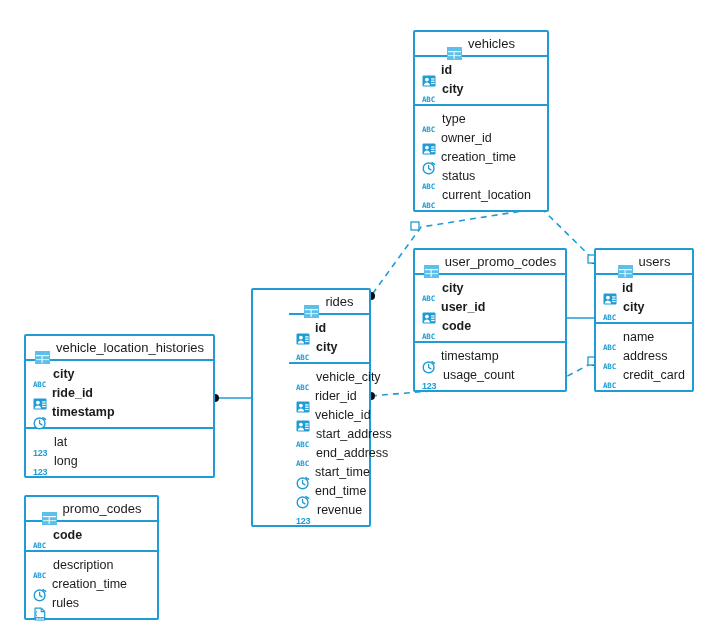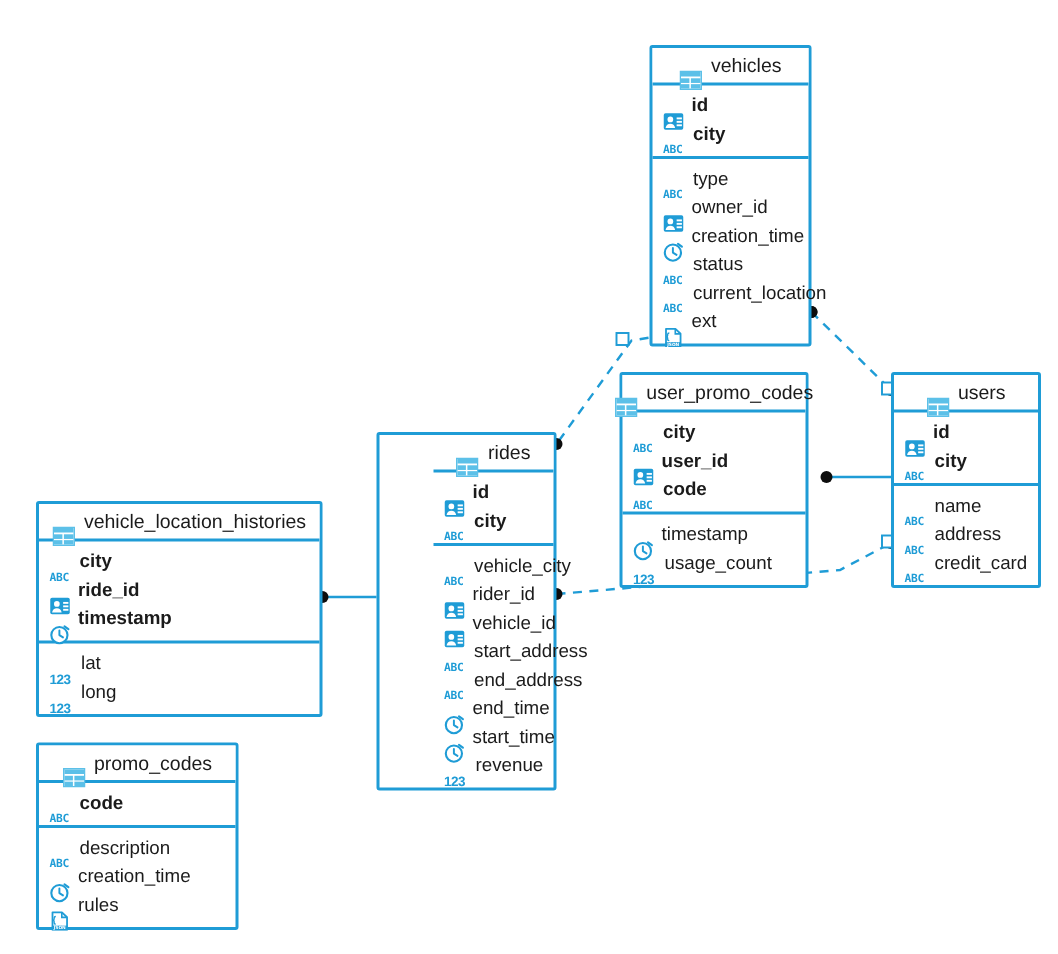--- a/index.html
+++ b/index.html
@@ -105,21 +105,21 @@
         <polyline points="551,318 594,318" fill="none" stroke="#1f9cd6" stroke-width="1.6"></polyline>
         <circle cx="551" cy="318" r="4" fill="#0d0d0d"></circle>
         <polyline points="215,398 251,398" fill="none" stroke="#1f9cd6" stroke-width="1.6"></polyline>
         <circle cx="215" cy="398" r="4" fill="#0d0d0d"></circle>
         <rect x="411" y="222" width="8" height="8" fill="#ffffff" stroke="#1f9cd6" stroke-width="1.3"></rect>
         <rect x="588" y="255" width="8" height="8" fill="#ffffff" stroke="#1f9cd6" stroke-width="1.3"></rect>
         <rect x="588" y="357" width="8" height="8" fill="#ffffff" stroke="#1f9cd6" stroke-width="1.3"></rect>
       </g>
   </svg>
   <div id="tables-layer">
-      <div class="table-node" style="left: 433px; top: 30px; width: 108px;">
+      <div class="table-node" style="left: 413px; top: 30px; width: 136px;">
         <div class="tbl-header">
           <span class="ico ico-tbl">
             <svg viewBox="0 0 15 13">
               <rect x="0.5" y="0.5" width="14" height="12" fill="#ffffff" stroke="#5cc0e8" stroke-width="1"></rect>
               <rect x="1" y="1" width="13" height="3" fill="#5cc0e8"></rect>
               <rect x="1" y="5.2" width="5.6" height="3.1" fill="#5cc0e8"></rect>
               <rect x="7.6" y="5.2" width="6.4" height="3.1" fill="#5cc0e8"></rect>
               <rect x="1" y="9.1" width="5.6" height="2.9" fill="#5cc0e8"></rect>
               <rect x="7.6" y="9.1" width="6.4" height="2.9" fill="#5cc0e8"></rect>
             </svg>
@@ -173,332 +173,320 @@
             </span>
             <span class="field-label">creation_time</span>
           </div>
           <div class="field-row">
             <span class="ico ico-abc">ABC</span>
             <span class="field-label">status</span>
           </div>
           <div class="field-row">
             <span class="ico ico-abc">ABC</span>
             <span class="field-label">current_location</span>
+          </div>
+        </div>
+      </div>
+      <div class="table-node" style="left: 594px; top: 248px; width: 100px;">
+        <div class="tbl-header">
+          <span class="ico ico-tbl">
+            <svg viewBox="0 0 15 13">
+              <rect x="0.5" y="0.5" width="14" height="12" fill="#ffffff" stroke="#5cc0e8" stroke-width="1"></rect>
+              <rect x="1" y="1" width="13" height="3" fill="#5cc0e8"></rect>
+              <rect x="1" y="5.2" width="5.6" height="3.1" fill="#5cc0e8"></rect>
+              <rect x="7.6" y="5.2" width="6.4" height="3.1" fill="#5cc0e8"></rect>
+              <rect x="1" y="9.1" width="5.6" height="2.9" fill="#5cc0e8"></rect>
+              <rect x="7.6" y="9.1" width="6.4" height="2.9" fill="#5cc0e8"></rect>
+            </svg>
+          </span>
+          <span>users</span>
+        </div>
+        <div class="tbl-section pk">
+          <div class="field-row key">
+            <span class="ico">
+              <svg viewBox="0 0 14 14">
+                <rect x="0.5" y="1.5" width="13" height="11" rx="1.2" fill="#1f9cd6"></rect>
+                <circle cx="4.9" cy="5.6" r="1.9" fill="#ffffff"></circle>
+                <path d="M1.7 11.4c0.25-1.9 1.6-2.9 3.2-2.9s2.95 1.0 3.2 2.9z" fill="#ffffff"></path>
+                <rect x="9.1" y="4.3" width="3.5" height="1.25" fill="#ffffff"></rect>
+                <rect x="9.1" y="6.6" width="3.5" height="1.25" fill="#ffffff"></rect>
+                <rect x="9.1" y="8.9" width="3.5" height="1.25" fill="#ffffff"></rect>
+              </svg>
+            </span>
+            <span class="field-label">id</span>
+          </div>
+          <div class="field-row key">
+            <span class="ico ico-abc">ABC</span>
+            <span class="field-label">city</span>
+          </div>
+        </div>
+        <div class="tbl-section">
+          <div class="field-row">
+            <span class="ico ico-abc">ABC</span>
+            <span class="field-label">name</span>
+          </div>
+          <div class="field-row">
+            <span class="ico ico-abc">ABC</span>
+            <span class="field-label">address</span>
+          </div>
+          <div class="field-row">
+            <span class="ico ico-abc">ABC</span>
+            <span class="field-label">credit_card</span>
+          </div>
+        </div>
+      </div>
+      <div class="table-node" style="left: 413px; top: 248px; width: 154px;">
+        <div class="tbl-header">
+          <span class="ico ico-tbl">
+            <svg viewBox="0 0 15 13">
+              <rect x="0.5" y="0.5" width="14" height="12" fill="#ffffff" stroke="#5cc0e8" stroke-width="1"></rect>
+              <rect x="1" y="1" width="13" height="3" fill="#5cc0e8"></rect>
+              <rect x="1" y="5.2" width="5.6" height="3.1" fill="#5cc0e8"></rect>
+              <rect x="7.6" y="5.2" width="6.4" height="3.1" fill="#5cc0e8"></rect>
+              <rect x="1" y="9.1" width="5.6" height="2.9" fill="#5cc0e8"></rect>
+              <rect x="7.6" y="9.1" width="6.4" height="2.9" fill="#5cc0e8"></rect>
+            </svg>
+          </span>
+          <span>user_promo_codes</span>
+        </div>
+        <div class="tbl-section pk">
+          <div class="field-row key">
+            <span class="ico ico-abc">ABC</span>
+            <span class="field-label">city</span>
+          </div>
+          <div class="field-row key">
+            <span class="ico">
+              <svg viewBox="0 0 14 14">
+                <rect x="0.5" y="1.5" width="13" height="11" rx="1.2" fill="#1f9cd6"></rect>
+                <circle cx="4.9" cy="5.6" r="1.9" fill="#ffffff"></circle>
+                <path d="M1.7 11.4c0.25-1.9 1.6-2.9 3.2-2.9s2.95 1.0 3.2 2.9z" fill="#ffffff"></path>
+                <rect x="9.1" y="4.3" width="3.5" height="1.25" fill="#ffffff"></rect>
+                <rect x="9.1" y="6.6" width="3.5" height="1.25" fill="#ffffff"></rect>
+                <rect x="9.1" y="8.9" width="3.5" height="1.25" fill="#ffffff"></rect>
+              </svg>
+            </span>
+            <span class="field-label">user_id</span>
+          </div>
+          <div class="field-row key">
+            <span class="ico ico-abc">ABC</span>
+            <span class="field-label">code</span>
+          </div>
+        </div>
+        <div class="tbl-section">
+          <div class="field-row">
+            <span class="ico">
+              <svg viewBox="0 0 14 14">
+                <circle cx="6.6" cy="7.4" r="5.4" fill="#ffffff" stroke="#1f9cd6" stroke-width="1.4"></circle>
+                <path d="M6.6 4.3 L6.6 7.4 L9.0 8.9" fill="none" stroke="#1f9cd6" stroke-width="1.3" stroke-linecap="round" stroke-linejoin="round"></path>
+                <path d="M10.0 1.6 L12.6 3.4" fill="none" stroke="#1f9cd6" stroke-width="1.4" stroke-linecap="round"></path>
+              </svg>
+            </span>
+            <span class="field-label">timestamp</span>
+          </div>
+          <div class="field-row">
+            <span class="ico ico-123">123</span>
+            <span class="field-label">usage_count</span>
+          </div>
+        </div>
+      </div>
+      <div class="table-node" style="left: 251px; top: 288px; width: 120px; padding-left: 36px;">
+        <div class="tbl-header">
+          <span class="ico ico-tbl">
+            <svg viewBox="0 0 15 13">
+              <rect x="0.5" y="0.5" width="14" height="12" fill="#ffffff" stroke="#5cc0e8" stroke-width="1"></rect>
+              <rect x="1" y="1" width="13" height="3" fill="#5cc0e8"></rect>
+              <rect x="1" y="5.2" width="5.6" height="3.1" fill="#5cc0e8"></rect>
+              <rect x="7.6" y="5.2" width="6.4" height="3.1" fill="#5cc0e8"></rect>
+              <rect x="1" y="9.1" width="5.6" height="2.9" fill="#5cc0e8"></rect>
+              <rect x="7.6" y="9.1" width="6.4" height="2.9" fill="#5cc0e8"></rect>
+            </svg>
+          </span>
+          <span>rides</span>
+        </div>
+        <div class="tbl-section pk">
+          <div class="field-row key">
+            <span class="ico">
+              <svg viewBox="0 0 14 14">
+                <rect x="0.5" y="1.5" width="13" height="11" rx="1.2" fill="#1f9cd6"></rect>
+                <circle cx="4.9" cy="5.6" r="1.9" fill="#ffffff"></circle>
+                <path d="M1.7 11.4c0.25-1.9 1.6-2.9 3.2-2.9s2.95 1.0 3.2 2.9z" fill="#ffffff"></path>
+                <rect x="9.1" y="4.3" width="3.5" height="1.25" fill="#ffffff"></rect>
+                <rect x="9.1" y="6.6" width="3.5" height="1.25" fill="#ffffff"></rect>
+                <rect x="9.1" y="8.9" width="3.5" height="1.25" fill="#ffffff"></rect>
+              </svg>
+            </span>
+            <span class="field-label">id</span>
+          </div>
+          <div class="field-row key">
+            <span class="ico ico-abc">ABC</span>
+            <span class="field-label">city</span>
+          </div>
+        </div>
+        <div class="tbl-section">
+          <div class="field-row">
+            <span class="ico ico-abc">ABC</span>
+            <span class="field-label">vehicle_city</span>
+          </div>
+          <div class="field-row">
+            <span class="ico">
+              <svg viewBox="0 0 14 14">
+                <rect x="0.5" y="1.5" width="13" height="11" rx="1.2" fill="#1f9cd6"></rect>
+                <circle cx="4.9" cy="5.6" r="1.9" fill="#ffffff"></circle>
+                <path d="M1.7 11.4c0.25-1.9 1.6-2.9 3.2-2.9s2.95 1.0 3.2 2.9z" fill="#ffffff"></path>
+                <rect x="9.1" y="4.3" width="3.5" height="1.25" fill="#ffffff"></rect>
+                <rect x="9.1" y="6.6" width="3.5" height="1.25" fill="#ffffff"></rect>
+                <rect x="9.1" y="8.9" width="3.5" height="1.25" fill="#ffffff"></rect>
+              </svg>
+            </span>
+            <span class="field-label">rider_id</span>
+          </div>
+          <div class="field-row">
+            <span class="ico">
+              <svg viewBox="0 0 14 14">
+                <rect x="0.5" y="1.5" width="13" height="11" rx="1.2" fill="#1f9cd6"></rect>
+                <circle cx="4.9" cy="5.6" r="1.9" fill="#ffffff"></circle>
+                <path d="M1.7 11.4c0.25-1.9 1.6-2.9 3.2-2.9s2.95 1.0 3.2 2.9z" fill="#ffffff"></path>
+                <rect x="9.1" y="4.3" width="3.5" height="1.25" fill="#ffffff"></rect>
+                <rect x="9.1" y="6.6" width="3.5" height="1.25" fill="#ffffff"></rect>
+                <rect x="9.1" y="8.9" width="3.5" height="1.25" fill="#ffffff"></rect>
+              </svg>
+            </span>
+            <span class="field-label">vehicle_id</span>
+          </div>
+          <div class="field-row">
+            <span class="ico ico-abc">ABC</span>
+            <span class="field-label">start_address</span>
+          </div>
+          <div class="field-row">
+            <span class="ico ico-abc">ABC</span>
+            <span class="field-label">end_address</span>
+          </div>
+          <div class="field-row">
+            <span class="ico">
+              <svg viewBox="0 0 14 14">
+                <circle cx="6.6" cy="7.4" r="5.4" fill="#ffffff" stroke="#1f9cd6" stroke-width="1.4"></circle>
+                <path d="M6.6 4.3 L6.6 7.4 L9.0 8.9" fill="none" stroke="#1f9cd6" stroke-width="1.3" stroke-linecap="round" stroke-linejoin="round"></path>
+                <path d="M10.0 1.6 L12.6 3.4" fill="none" stroke="#1f9cd6" stroke-width="1.4" stroke-linecap="round"></path>
+              </svg>
+            </span>
+            <span class="field-label">start_time</span>
+          </div>
+          <div class="field-row">
+            <span class="ico">
+              <svg viewBox="0 0 14 14">
+                <circle cx="6.6" cy="7.4" r="5.4" fill="#ffffff" stroke="#1f9cd6" stroke-width="1.4"></circle>
+                <path d="M6.6 4.3 L6.6 7.4 L9.0 8.9" fill="none" stroke="#1f9cd6" stroke-width="1.3" stroke-linecap="round" stroke-linejoin="round"></path>
+                <path d="M10.0 1.6 L12.6 3.4" fill="none" stroke="#1f9cd6" stroke-width="1.4" stroke-linecap="round"></path>
+              </svg>
+            </span>
+            <span class="field-label">end_time</span>
+          </div>
+          <div class="field-row">
+            <span class="ico ico-123">123</span>
+            <span class="field-label">revenue</span>
+          </div>
+        </div>
+      </div>
+      <div class="table-node" style="left: 24px; top: 334px; width: 191px;">
+        <div class="tbl-header">
+          <span class="ico ico-tbl">
+            <svg viewBox="0 0 15 13">
+              <rect x="0.5" y="0.5" width="14" height="12" fill="#ffffff" stroke="#5cc0e8" stroke-width="1"></rect>
+              <rect x="1" y="1" width="13" height="3" fill="#5cc0e8"></rect>
+              <rect x="1" y="5.2" width="5.6" height="3.1" fill="#5cc0e8"></rect>
+              <rect x="7.6" y="5.2" width="6.4" height="3.1" fill="#5cc0e8"></rect>
+              <rect x="1" y="9.1" width="5.6" height="2.9" fill="#5cc0e8"></rect>
+              <rect x="7.6" y="9.1" width="6.4" height="2.9" fill="#5cc0e8"></rect>
+            </svg>
+          </span>
+          <span>vehicle_location_histories</span>
+        </div>
+        <div class="tbl-section pk">
+          <div class="field-row key">
+            <span class="ico ico-abc">ABC</span>
+            <span class="field-label">city</span>
+          </div>
+          <div class="field-row key">
+            <span class="ico">
+              <svg viewBox="0 0 14 14">
+                <rect x="0.5" y="1.5" width="13" height="11" rx="1.2" fill="#1f9cd6"></rect>
+                <circle cx="4.9" cy="5.6" r="1.9" fill="#ffffff"></circle>
+                <path d="M1.7 11.4c0.25-1.9 1.6-2.9 3.2-2.9s2.95 1.0 3.2 2.9z" fill="#ffffff"></path>
+                <rect x="9.1" y="4.3" width="3.5" height="1.25" fill="#ffffff"></rect>
+                <rect x="9.1" y="6.6" width="3.5" height="1.25" fill="#ffffff"></rect>
+                <rect x="9.1" y="8.9" width="3.5" height="1.25" fill="#ffffff"></rect>
+              </svg>
+            </span>
+            <span class="field-label">ride_id</span>
+          </div>
+          <div class="field-row key">
+            <span class="ico">
+              <svg viewBox="0 0 14 14">
+                <circle cx="6.6" cy="7.4" r="5.4" fill="#ffffff" stroke="#1f9cd6" stroke-width="1.4"></circle>
+                <path d="M6.6 4.3 L6.6 7.4 L9.0 8.9" fill="none" stroke="#1f9cd6" stroke-width="1.3" stroke-linecap="round" stroke-linejoin="round"></path>
+                <path d="M10.0 1.6 L12.6 3.4" fill="none" stroke="#1f9cd6" stroke-width="1.4" stroke-linecap="round"></path>
+              </svg>
+            </span>
+            <span class="field-label">timestamp</span>
+          </div>
+        </div>
+        <div class="tbl-section">
+          <div class="field-row">
+            <span class="ico ico-123">123</span>
+            <span class="field-label">lat</span>
+          </div>
+          <div class="field-row">
+            <span class="ico ico-123">123</span>
+            <span class="field-label">long</span>
+          </div>
+        </div>
+      </div>
+      <div class="table-node" style="left: 24px; top: 495px; width: 135px;">
+        <div class="tbl-header">
+          <span class="ico ico-tbl">
+            <svg viewBox="0 0 15 13">
+              <rect x="0.5" y="0.5" width="14" height="12" fill="#ffffff" stroke="#5cc0e8" stroke-width="1"></rect>
+              <rect x="1" y="1" width="13" height="3" fill="#5cc0e8"></rect>
+              <rect x="1" y="5.2" width="5.6" height="3.1" fill="#5cc0e8"></rect>
+              <rect x="7.6" y="5.2" width="6.4" height="3.1" fill="#5cc0e8"></rect>
+              <rect x="1" y="9.1" width="5.6" height="2.9" fill="#5cc0e8"></rect>
+              <rect x="7.6" y="9.1" width="6.4" height="2.9" fill="#5cc0e8"></rect>
+            </svg>
+          </span>
+          <span>promo_codes</span>
+        </div>
+        <div class="tbl-section pk">
+          <div class="field-row key">
+            <span class="ico ico-abc">ABC</span>
+            <span class="field-label">code</span>
+          </div>
+        </div>
+        <div class="tbl-section">
+          <div class="field-row">
+            <span class="ico ico-abc">ABC</span>
+            <span class="field-label">description</span>
+          </div>
+          <div class="field-row">
+            <span class="ico">
+              <svg viewBox="0 0 14 14">
+                <circle cx="6.6" cy="7.4" r="5.4" fill="#ffffff" stroke="#1f9cd6" stroke-width="1.4"></circle>
+                <path d="M6.6 4.3 L6.6 7.4 L9.0 8.9" fill="none" stroke="#1f9cd6" stroke-width="1.3" stroke-linecap="round" stroke-linejoin="round"></path>
+                <path d="M10.0 1.6 L12.6 3.4" fill="none" stroke="#1f9cd6" stroke-width="1.4" stroke-linecap="round"></path>
+              </svg>
+            </span>
+            <span class="field-label">creation_time</span>
           </div>
           <div class="field-row">
             <span class="ico">
               <svg viewBox="0 0 14 14">
                 <path d="M2 1.2 h6.3 l3.4 3.3 v8.3 h-9.7 z" fill="#ffffff" stroke="#1f9cd6" stroke-width="1.2" stroke-linejoin="round"></path>
                 <path d="M8.2 1.4 v3.2 h3.3" fill="none" stroke="#1f9cd6" stroke-width="1.1"></path>
                 <path d="M4.2 4.0 q-1.1 0 -1.1 1.0 v0.7 q0 0.7 -0.8 0.8 q0.8 0.1 0.8 0.8 v0.8 q0 1.0 1.1 1.0" fill="none" stroke="#1f9cd6" stroke-width="0.9"></path>
                 <rect x="1.6" y="10.1" width="10.4" height="3.0" fill="#1f9cd6"></rect>
                 <text x="6.8" y="12.55" font-size="2.9" fill="#ffffff" text-anchor="middle" font-family="DejaVu Sans, sans-serif" font-weight="bold">JSON</text>
               </svg>
             </span>
-            <span class="field-label">ext</span>
-          </div>
-        </div>
-      </div>
-      <div class="table-node" style="left: 594px; top: 248px; width: 100px;">
-        <div class="tbl-header">
-          <span class="ico ico-tbl">
-            <svg viewBox="0 0 15 13">
-              <rect x="0.5" y="0.5" width="14" height="12" fill="#ffffff" stroke="#5cc0e8" stroke-width="1"></rect>
-              <rect x="1" y="1" width="13" height="3" fill="#5cc0e8"></rect>
-              <rect x="1" y="5.2" width="5.6" height="3.1" fill="#5cc0e8"></rect>
-              <rect x="7.6" y="5.2" width="6.4" height="3.1" fill="#5cc0e8"></rect>
-              <rect x="1" y="9.1" width="5.6" height="2.9" fill="#5cc0e8"></rect>
-              <rect x="7.6" y="9.1" width="6.4" height="2.9" fill="#5cc0e8"></rect>
-            </svg>
-          </span>
-          <span>users</span>
-        </div>
-        <div class="tbl-section pk">
-          <div class="field-row key">
-            <span class="ico">
-              <svg viewBox="0 0 14 14">
-                <rect x="0.5" y="1.5" width="13" height="11" rx="1.2" fill="#1f9cd6"></rect>
-                <circle cx="4.9" cy="5.6" r="1.9" fill="#ffffff"></circle>
-                <path d="M1.7 11.4c0.25-1.9 1.6-2.9 3.2-2.9s2.95 1.0 3.2 2.9z" fill="#ffffff"></path>
-                <rect x="9.1" y="4.3" width="3.5" height="1.25" fill="#ffffff"></rect>
-                <rect x="9.1" y="6.6" width="3.5" height="1.25" fill="#ffffff"></rect>
-                <rect x="9.1" y="8.9" width="3.5" height="1.25" fill="#ffffff"></rect>
-              </svg>
-            </span>
-            <span class="field-label">id</span>
-          </div>
-          <div class="field-row key">
-            <span class="ico ico-abc">ABC</span>
-            <span class="field-label">city</span>
-          </div>
-        </div>
-        <div class="tbl-section">
-          <div class="field-row">
-            <span class="ico ico-abc">ABC</span>
-            <span class="field-label">name</span>
-          </div>
-          <div class="field-row">
-            <span class="ico ico-abc">ABC</span>
-            <span class="field-label">address</span>
-          </div>
-          <div class="field-row">
-            <span class="ico ico-abc">ABC</span>
-            <span class="field-label">credit_card</span>
-          </div>
-        </div>
-      </div>
-      <div class="table-node" style="left: 413px; top: 248px; width: 126px;">
-        <div class="tbl-header">
-          <span class="ico ico-tbl">
-            <svg viewBox="0 0 15 13">
-              <rect x="0.5" y="0.5" width="14" height="12" fill="#ffffff" stroke="#5cc0e8" stroke-width="1"></rect>
-              <rect x="1" y="1" width="13" height="3" fill="#5cc0e8"></rect>
-              <rect x="1" y="5.2" width="5.6" height="3.1" fill="#5cc0e8"></rect>
-              <rect x="7.6" y="5.2" width="6.4" height="3.1" fill="#5cc0e8"></rect>
-              <rect x="1" y="9.1" width="5.6" height="2.9" fill="#5cc0e8"></rect>
-              <rect x="7.6" y="9.1" width="6.4" height="2.9" fill="#5cc0e8"></rect>
-            </svg>
-          </span>
-          <span>user_promo_codes</span>
-        </div>
-        <div class="tbl-section pk">
-          <div class="field-row key">
-            <span class="ico ico-abc">ABC</span>
-            <span class="field-label">city</span>
-          </div>
-          <div class="field-row key">
-            <span class="ico">
-              <svg viewBox="0 0 14 14">
-                <rect x="0.5" y="1.5" width="13" height="11" rx="1.2" fill="#1f9cd6"></rect>
-                <circle cx="4.9" cy="5.6" r="1.9" fill="#ffffff"></circle>
-                <path d="M1.7 11.4c0.25-1.9 1.6-2.9 3.2-2.9s2.95 1.0 3.2 2.9z" fill="#ffffff"></path>
-                <rect x="9.1" y="4.3" width="3.5" height="1.25" fill="#ffffff"></rect>
-                <rect x="9.1" y="6.6" width="3.5" height="1.25" fill="#ffffff"></rect>
-                <rect x="9.1" y="8.9" width="3.5" height="1.25" fill="#ffffff"></rect>
-              </svg>
-            </span>
-            <span class="field-label">user_id</span>
-          </div>
-          <div class="field-row key">
-            <span class="ico ico-abc">ABC</span>
-            <span class="field-label">code</span>
-          </div>
-        </div>
-        <div class="tbl-section">
-          <div class="field-row">
-            <span class="ico">
-              <svg viewBox="0 0 14 14">
-                <circle cx="6.6" cy="7.4" r="5.4" fill="#ffffff" stroke="#1f9cd6" stroke-width="1.4"></circle>
-                <path d="M6.6 4.3 L6.6 7.4 L9.0 8.9" fill="none" stroke="#1f9cd6" stroke-width="1.3" stroke-linecap="round" stroke-linejoin="round"></path>
-                <path d="M10.0 1.6 L12.6 3.4" fill="none" stroke="#1f9cd6" stroke-width="1.4" stroke-linecap="round"></path>
-              </svg>
-            </span>
-            <span class="field-label">timestamp</span>
-          </div>
-          <div class="field-row">
-            <span class="ico ico-123">123</span>
-            <span class="field-label">usage_count</span>
-          </div>
-        </div>
-      </div>
-      <div class="table-node" style="left: 251px; top: 288px; width: 120px; padding-left: 36px;">
-        <div class="tbl-header">
-          <span class="ico ico-tbl">
-            <svg viewBox="0 0 15 13">
-              <rect x="0.5" y="0.5" width="14" height="12" fill="#ffffff" stroke="#5cc0e8" stroke-width="1"></rect>
-              <rect x="1" y="1" width="13" height="3" fill="#5cc0e8"></rect>
-              <rect x="1" y="5.2" width="5.6" height="3.1" fill="#5cc0e8"></rect>
-              <rect x="7.6" y="5.2" width="6.4" height="3.1" fill="#5cc0e8"></rect>
-              <rect x="1" y="9.1" width="5.6" height="2.9" fill="#5cc0e8"></rect>
-              <rect x="7.6" y="9.1" width="6.4" height="2.9" fill="#5cc0e8"></rect>
-            </svg>
-          </span>
-          <span>rides</span>
-        </div>
-        <div class="tbl-section pk">
-          <div class="field-row key">
-            <span class="ico">
-              <svg viewBox="0 0 14 14">
-                <rect x="0.5" y="1.5" width="13" height="11" rx="1.2" fill="#1f9cd6"></rect>
-                <circle cx="4.9" cy="5.6" r="1.9" fill="#ffffff"></circle>
-                <path d="M1.7 11.4c0.25-1.9 1.6-2.9 3.2-2.9s2.95 1.0 3.2 2.9z" fill="#ffffff"></path>
-                <rect x="9.1" y="4.3" width="3.5" height="1.25" fill="#ffffff"></rect>
-                <rect x="9.1" y="6.6" width="3.5" height="1.25" fill="#ffffff"></rect>
-                <rect x="9.1" y="8.9" width="3.5" height="1.25" fill="#ffffff"></rect>
-              </svg>
-            </span>
-            <span class="field-label">id</span>
-          </div>
-          <div class="field-row key">
-            <span class="ico ico-abc">ABC</span>
-            <span class="field-label">city</span>
-          </div>
-        </div>
-        <div class="tbl-section">
-          <div class="field-row">
-            <span class="ico ico-abc">ABC</span>
-            <span class="field-label">vehicle_city</span>
-          </div>
-          <div class="field-row">
-            <span class="ico">
-              <svg viewBox="0 0 14 14">
-                <rect x="0.5" y="1.5" width="13" height="11" rx="1.2" fill="#1f9cd6"></rect>
-                <circle cx="4.9" cy="5.6" r="1.9" fill="#ffffff"></circle>
-                <path d="M1.7 11.4c0.25-1.9 1.6-2.9 3.2-2.9s2.95 1.0 3.2 2.9z" fill="#ffffff"></path>
-                <rect x="9.1" y="4.3" width="3.5" height="1.25" fill="#ffffff"></rect>
-                <rect x="9.1" y="6.6" width="3.5" height="1.25" fill="#ffffff"></rect>
-                <rect x="9.1" y="8.9" width="3.5" height="1.25" fill="#ffffff"></rect>
-              </svg>
-            </span>
-            <span class="field-label">rider_id</span>
-          </div>
-          <div class="field-row">
-            <span class="ico">
-              <svg viewBox="0 0 14 14">
-                <rect x="0.5" y="1.5" width="13" height="11" rx="1.2" fill="#1f9cd6"></rect>
-                <circle cx="4.9" cy="5.6" r="1.9" fill="#ffffff"></circle>
-                <path d="M1.7 11.4c0.25-1.9 1.6-2.9 3.2-2.9s2.95 1.0 3.2 2.9z" fill="#ffffff"></path>
-                <rect x="9.1" y="4.3" width="3.5" height="1.25" fill="#ffffff"></rect>
-                <rect x="9.1" y="6.6" width="3.5" height="1.25" fill="#ffffff"></rect>
-                <rect x="9.1" y="8.9" width="3.5" height="1.25" fill="#ffffff"></rect>
-              </svg>
-            </span>
-            <span class="field-label">vehicle_id</span>
-          </div>
-          <div class="field-row">
-            <span class="ico ico-abc">ABC</span>
-            <span class="field-label">start_address</span>
-          </div>
-          <div class="field-row">
-            <span class="ico ico-abc">ABC</span>
-            <span class="field-label">end_address</span>
-          </div>
-          <div class="field-row">
-            <span class="ico">
-              <svg viewBox="0 0 14 14">
-                <circle cx="6.6" cy="7.4" r="5.4" fill="#ffffff" stroke="#1f9cd6" stroke-width="1.4"></circle>
-                <path d="M6.6 4.3 L6.6 7.4 L9.0 8.9" fill="none" stroke="#1f9cd6" stroke-width="1.3" stroke-linecap="round" stroke-linejoin="round"></path>
-                <path d="M10.0 1.6 L12.6 3.4" fill="none" stroke="#1f9cd6" stroke-width="1.4" stroke-linecap="round"></path>
-              </svg>
-            </span>
-            <span class="field-label">end_time</span>
-          </div>
-          <div class="field-row">
-            <span class="ico">
-              <svg viewBox="0 0 14 14">
-                <circle cx="6.6" cy="7.4" r="5.4" fill="#ffffff" stroke="#1f9cd6" stroke-width="1.4"></circle>
-                <path d="M6.6 4.3 L6.6 7.4 L9.0 8.9" fill="none" stroke="#1f9cd6" stroke-width="1.3" stroke-linecap="round" stroke-linejoin="round"></path>
-                <path d="M10.0 1.6 L12.6 3.4" fill="none" stroke="#1f9cd6" stroke-width="1.4" stroke-linecap="round"></path>
-              </svg>
-            </span>
-            <span class="field-label">start_time</span>
-          </div>
-          <div class="field-row">
-            <span class="ico ico-123">123</span>
-            <span class="field-label">revenue</span>
-          </div>
-        </div>
-      </div>
-      <div class="table-node" style="left: 24px; top: 334px; width: 191px;">
-        <div class="tbl-header">
-          <span class="ico ico-tbl">
-            <svg viewBox="0 0 15 13">
-              <rect x="0.5" y="0.5" width="14" height="12" fill="#ffffff" stroke="#5cc0e8" stroke-width="1"></rect>
-              <rect x="1" y="1" width="13" height="3" fill="#5cc0e8"></rect>
-              <rect x="1" y="5.2" width="5.6" height="3.1" fill="#5cc0e8"></rect>
-              <rect x="7.6" y="5.2" width="6.4" height="3.1" fill="#5cc0e8"></rect>
-              <rect x="1" y="9.1" width="5.6" height="2.9" fill="#5cc0e8"></rect>
-              <rect x="7.6" y="9.1" width="6.4" height="2.9" fill="#5cc0e8"></rect>
-            </svg>
-          </span>
-          <span>vehicle_location_histories</span>
-        </div>
-        <div class="tbl-section pk">
-          <div class="field-row key">
-            <span class="ico ico-abc">ABC</span>
-            <span class="field-label">city</span>
-          </div>
-          <div class="field-row key">
-            <span class="ico">
-              <svg viewBox="0 0 14 14">
-                <rect x="0.5" y="1.5" width="13" height="11" rx="1.2" fill="#1f9cd6"></rect>
-                <circle cx="4.9" cy="5.6" r="1.9" fill="#ffffff"></circle>
-                <path d="M1.7 11.4c0.25-1.9 1.6-2.9 3.2-2.9s2.95 1.0 3.2 2.9z" fill="#ffffff"></path>
-                <rect x="9.1" y="4.3" width="3.5" height="1.25" fill="#ffffff"></rect>
-                <rect x="9.1" y="6.6" width="3.5" height="1.25" fill="#ffffff"></rect>
-                <rect x="9.1" y="8.9" width="3.5" height="1.25" fill="#ffffff"></rect>
-              </svg>
-            </span>
-            <span class="field-label">ride_id</span>
-          </div>
-          <div class="field-row key">
-            <span class="ico">
-              <svg viewBox="0 0 14 14">
-                <circle cx="6.6" cy="7.4" r="5.4" fill="#ffffff" stroke="#1f9cd6" stroke-width="1.4"></circle>
-                <path d="M6.6 4.3 L6.6 7.4 L9.0 8.9" fill="none" stroke="#1f9cd6" stroke-width="1.3" stroke-linecap="round" stroke-linejoin="round"></path>
-                <path d="M10.0 1.6 L12.6 3.4" fill="none" stroke="#1f9cd6" stroke-width="1.4" stroke-linecap="round"></path>
-              </svg>
-            </span>
-            <span class="field-label">timestamp</span>
-          </div>
-        </div>
-        <div class="tbl-section">
-          <div class="field-row">
-            <span class="ico ico-123">123</span>
-            <span class="field-label">lat</span>
-          </div>
-          <div class="field-row">
-            <span class="ico ico-123">123</span>
-            <span class="field-label">long</span>
-          </div>
-        </div>
-      </div>
-      <div class="table-node" style="left: 24px; top: 495px; width: 135px;">
-        <div class="tbl-header">
-          <span class="ico ico-tbl">
-            <svg viewBox="0 0 15 13">
-              <rect x="0.5" y="0.5" width="14" height="12" fill="#ffffff" stroke="#5cc0e8" stroke-width="1"></rect>
-              <rect x="1" y="1" width="13" height="3" fill="#5cc0e8"></rect>
-              <rect x="1" y="5.2" width="5.6" height="3.1" fill="#5cc0e8"></rect>
-              <rect x="7.6" y="5.2" width="6.4" height="3.1" fill="#5cc0e8"></rect>
-              <rect x="1" y="9.1" width="5.6" height="2.9" fill="#5cc0e8"></rect>
-              <rect x="7.6" y="9.1" width="6.4" height="2.9" fill="#5cc0e8"></rect>
-            </svg>
-          </span>
-          <span>promo_codes</span>
-        </div>
-        <div class="tbl-section pk">
-          <div class="field-row key">
-            <span class="ico ico-abc">ABC</span>
-            <span class="field-label">code</span>
-          </div>
-        </div>
-        <div class="tbl-section">
-          <div class="field-row">
-            <span class="ico ico-abc">ABC</span>
-            <span class="field-label">description</span>
-          </div>
-          <div class="field-row">
-            <span class="ico">
-              <svg viewBox="0 0 14 14">
-                <circle cx="6.6" cy="7.4" r="5.4" fill="#ffffff" stroke="#1f9cd6" stroke-width="1.4"></circle>
-                <path d="M6.6 4.3 L6.6 7.4 L9.0 8.9" fill="none" stroke="#1f9cd6" stroke-width="1.3" stroke-linecap="round" stroke-linejoin="round"></path>
-                <path d="M10.0 1.6 L12.6 3.4" fill="none" stroke="#1f9cd6" stroke-width="1.4" stroke-linecap="round"></path>
-              </svg>
-            </span>
-            <span class="field-label">creation_time</span>
-          </div>
-          <div class="field-row">
-            <span class="ico">
-              <svg viewBox="0 0 14 14">
-                <path d="M2 1.2 h6.3 l3.4 3.3 v8.3 h-9.7 z" fill="#ffffff" stroke="#1f9cd6" stroke-width="1.2" stroke-linejoin="round"></path>
-                <path d="M8.2 1.4 v3.2 h3.3" fill="none" stroke="#1f9cd6" stroke-width="1.1"></path>
-                <path d="M4.2 4.0 q-1.1 0 -1.1 1.0 v0.7 q0 0.7 -0.8 0.8 q0.8 0.1 0.8 0.8 v0.8 q0 1.0 1.1 1.0" fill="none" stroke="#1f9cd6" stroke-width="0.9"></path>
-                <rect x="1.6" y="10.1" width="10.4" height="3.0" fill="#1f9cd6"></rect>
-                <text x="6.8" y="12.55" font-size="2.9" fill="#ffffff" text-anchor="middle" font-family="DejaVu Sans, sans-serif" font-weight="bold">JSON</text>
-              </svg>
-            </span>
             <span class="field-label">rules</span>
           </div>
         </div>
       </div>
     </div>
 </div>
 
 </body></html>

